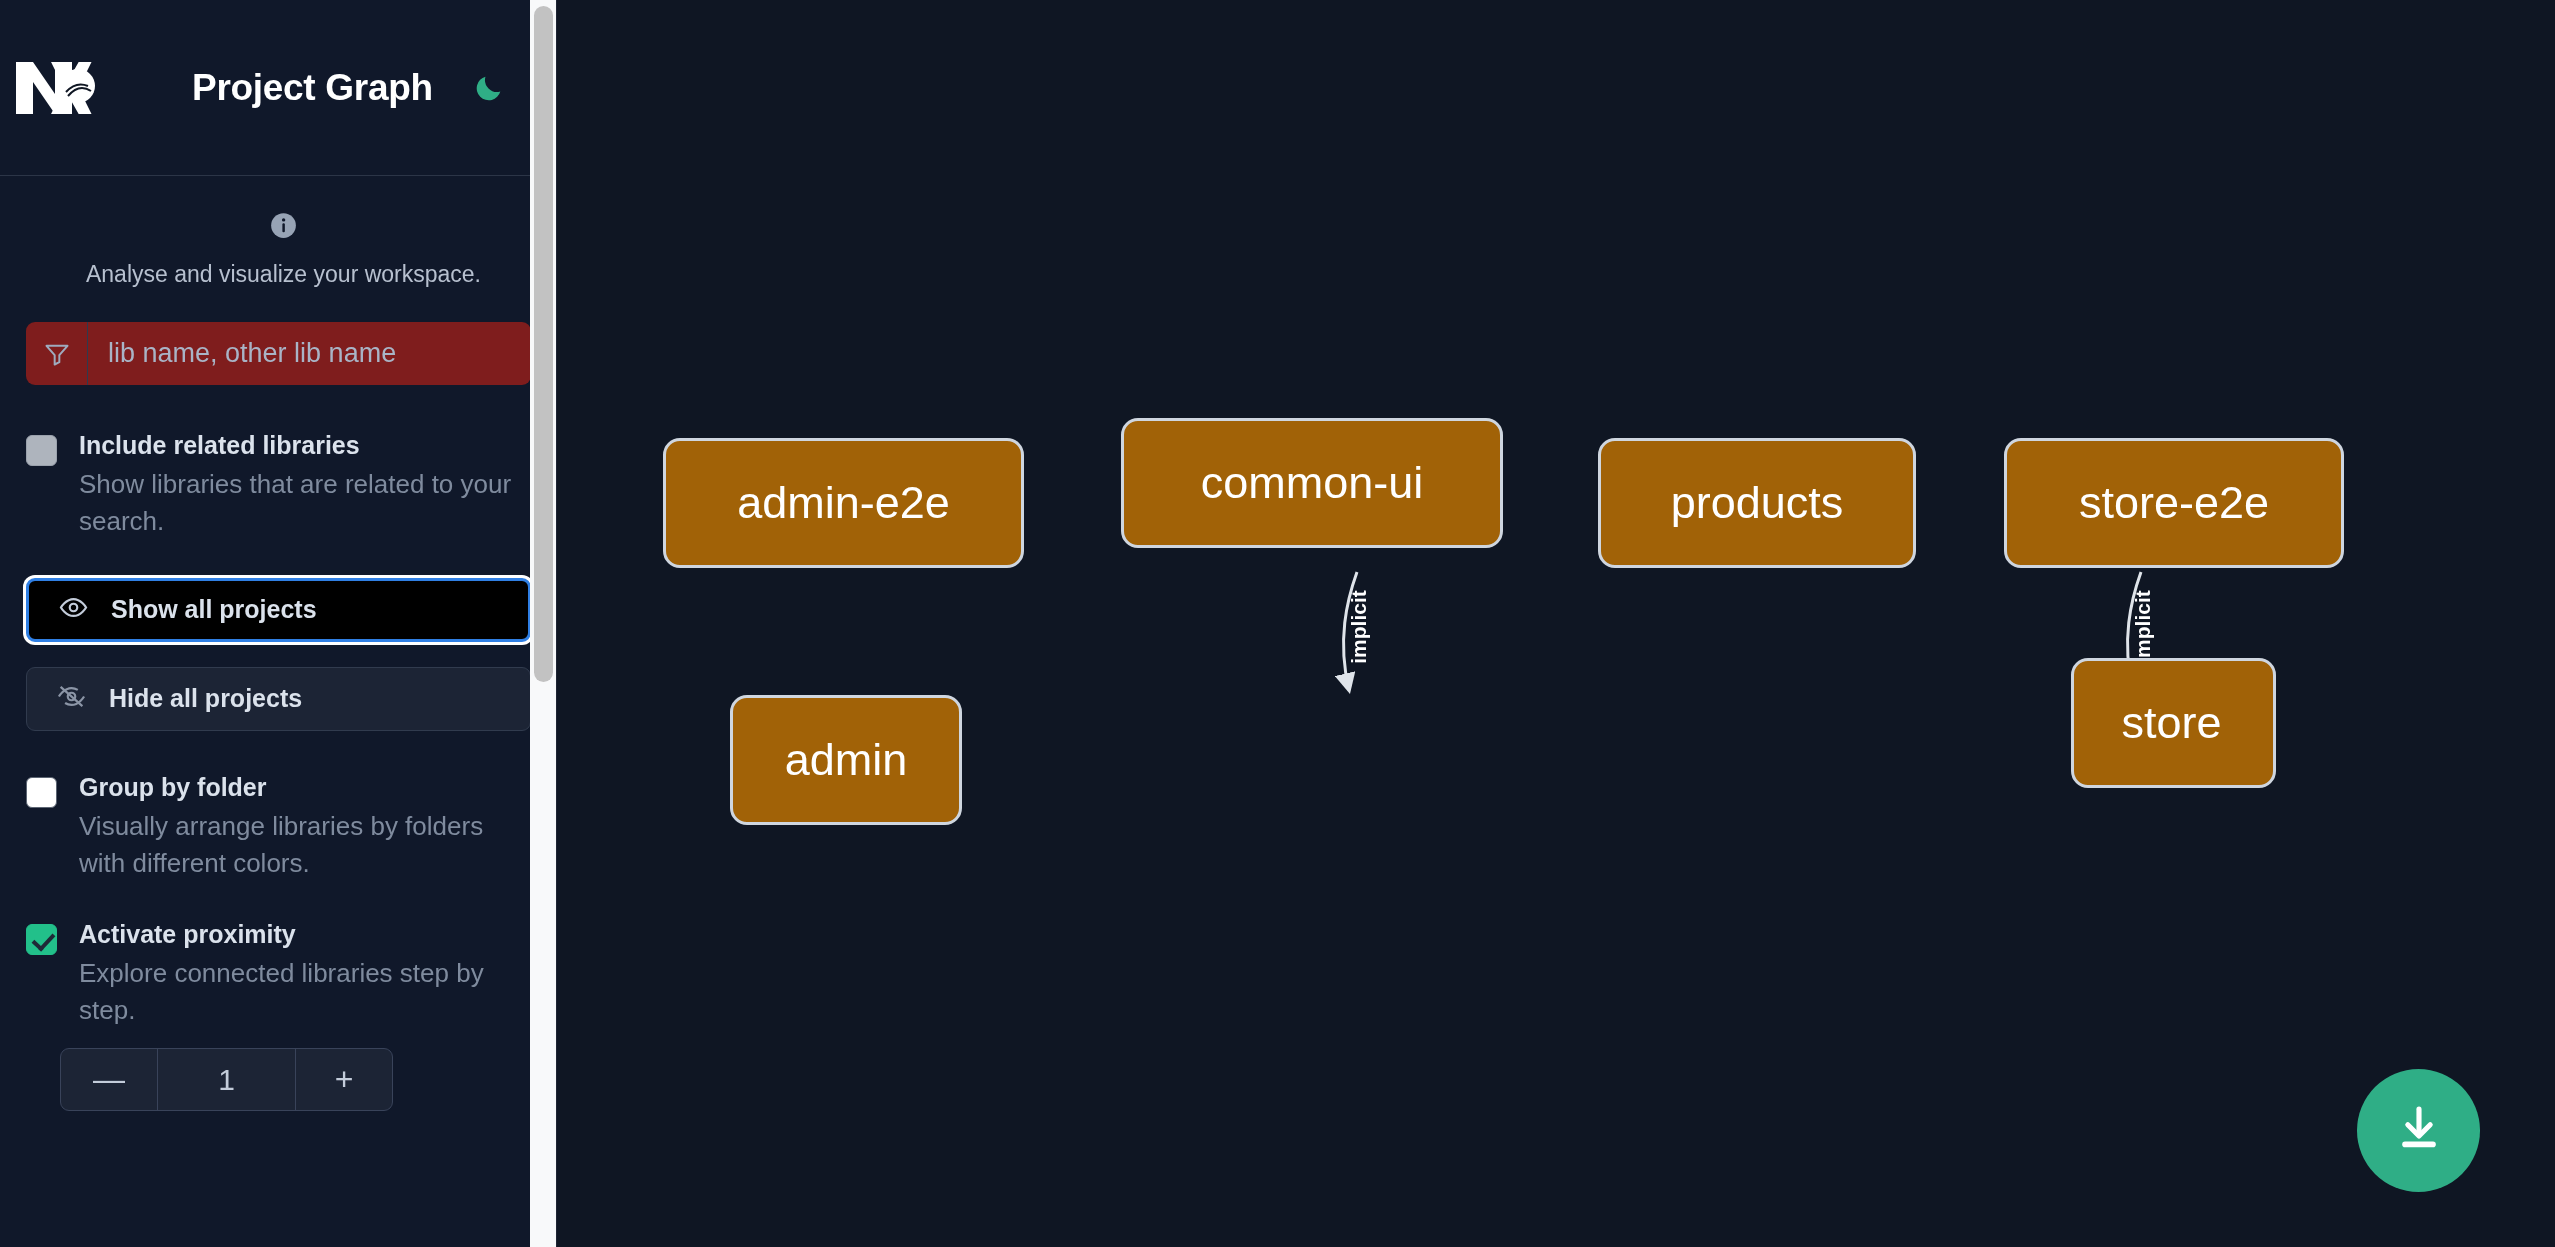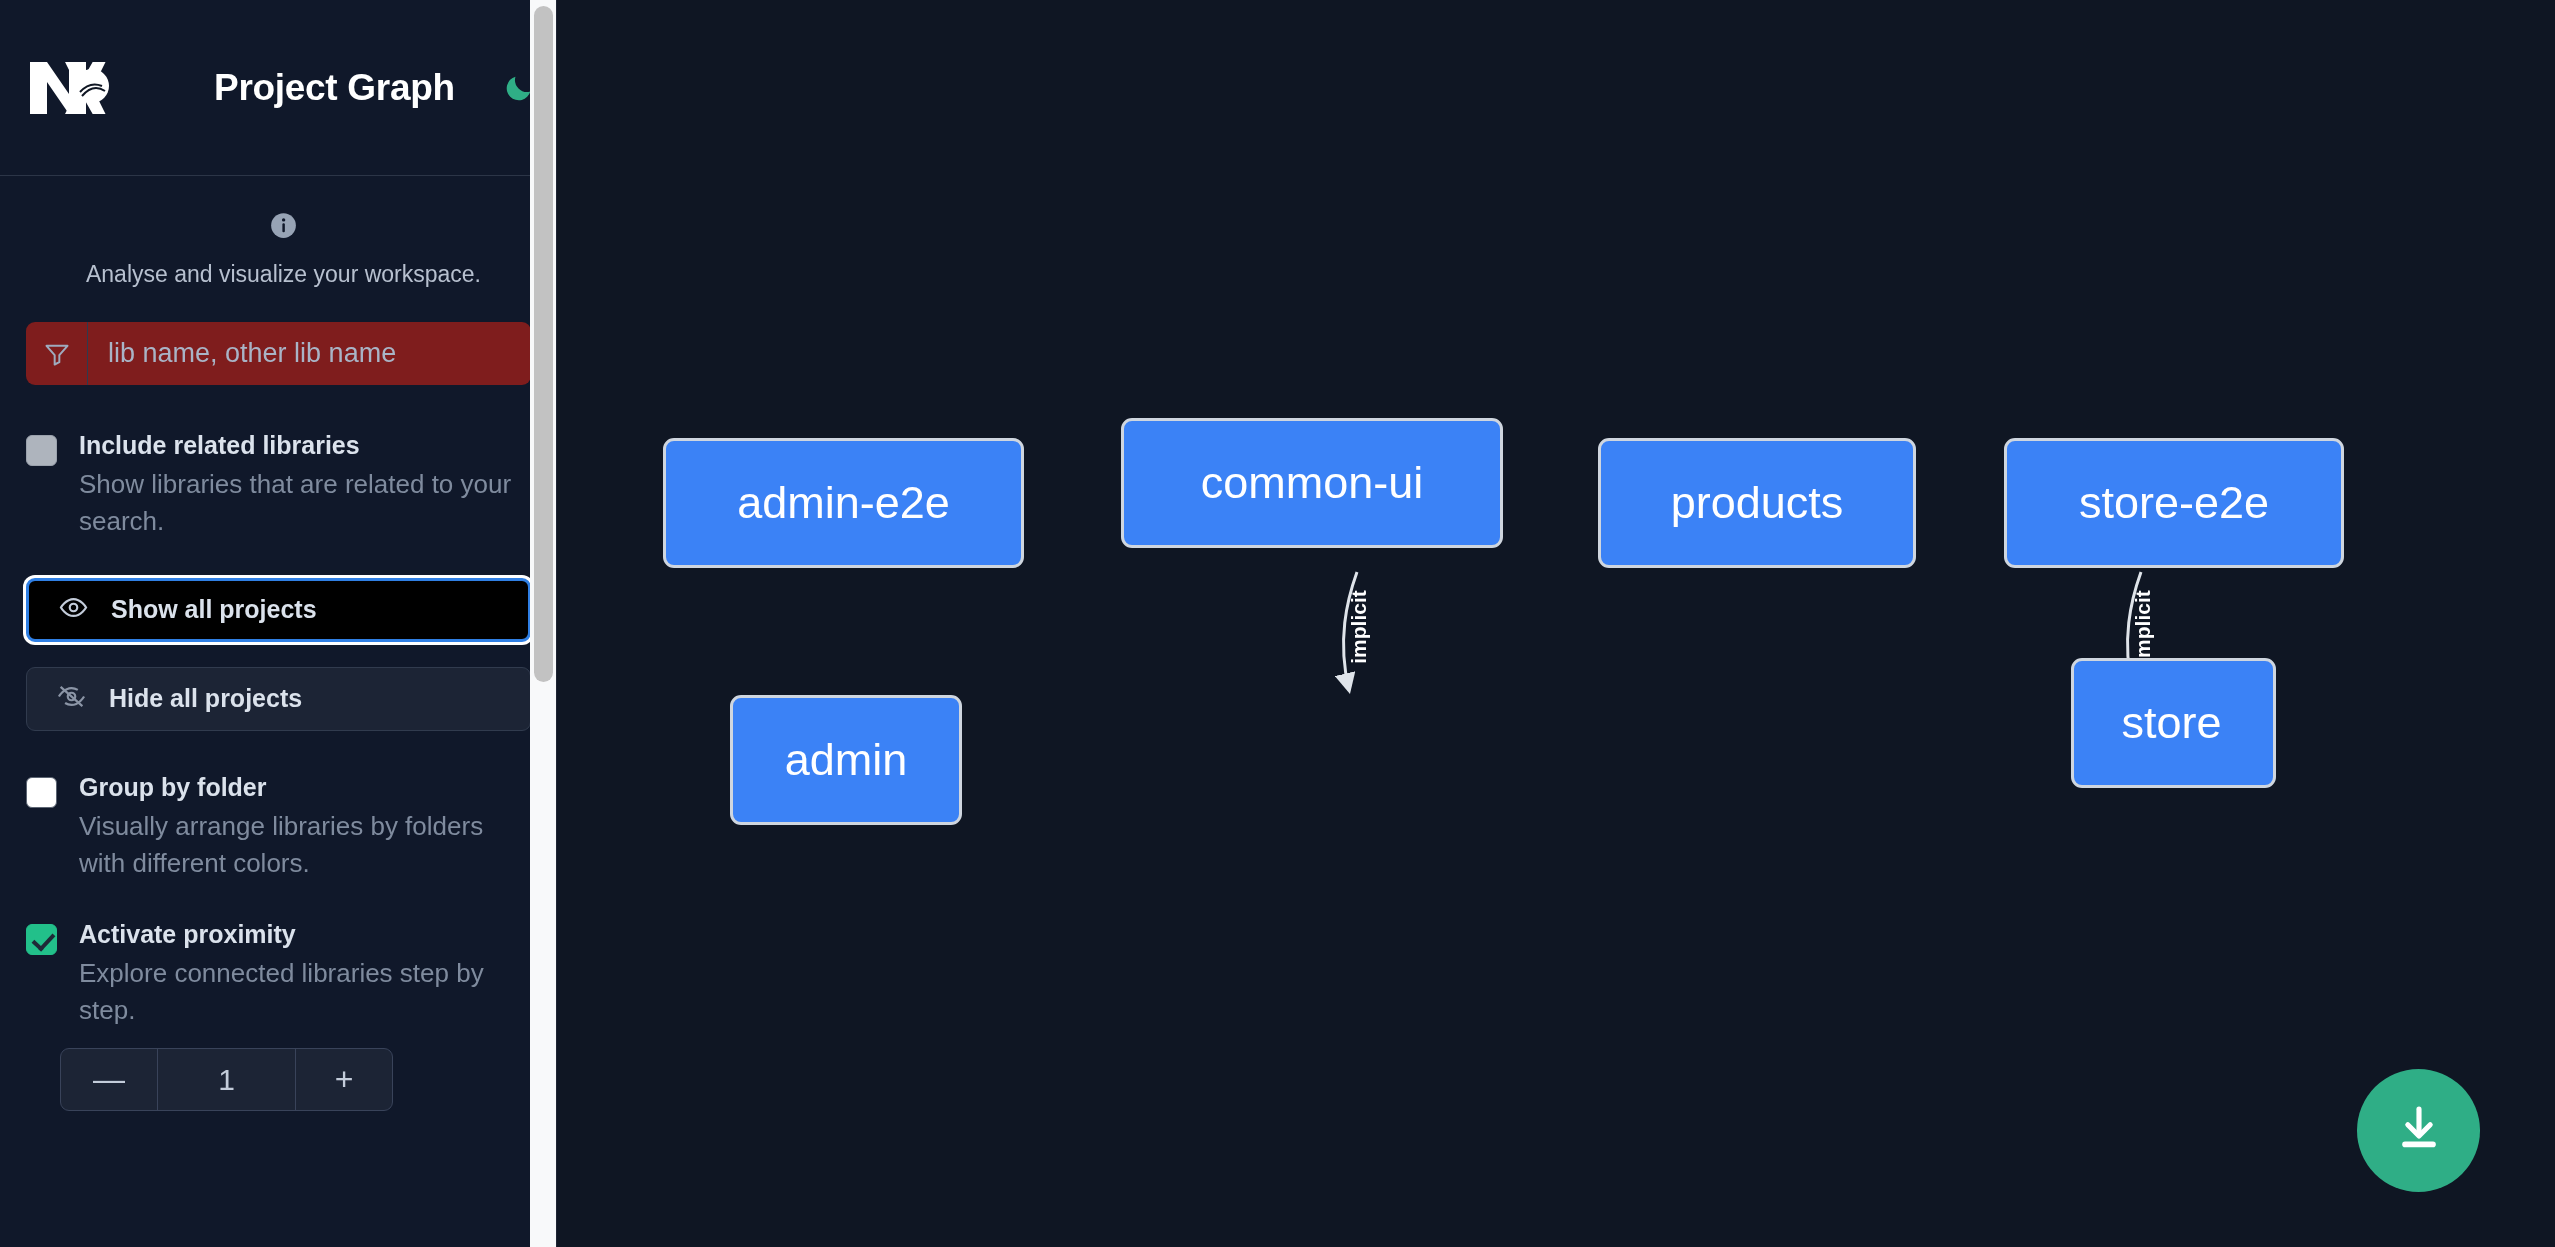--- a/index.html
+++ b/index.html
@@ -19,22 +19,22 @@
     flex: 0 0 557px;
   }
   .sidebar-scroll {
     width: 557px; height: 1247px;
     overflow: hidden;
   }
   .sb-header {
     height: 175px;
     display: flex;
     align-items: center;
-    padding-left: 26px;
-    gap: 8px;
+    padding-left: 12px;
+    gap: 0;
     text-align: right;
   }
   .nx-logo { width: 100px; height: 64px; flex: 0 0 100px; }
   .app-title {
     font-size: 37px;
     font-weight: 700;
     color: #ffffff;
     margin-left: 80px;
     letter-spacing: -0.3px;
     white-space: nowrap;
@@ -184,23 +184,23 @@
   
   .graph {
     position: relative;
     flex: 1;
     height: 1247px;
     background: #0f1623;
     overflow: hidden;
   }
   .node {
     position: absolute;
-    background: #3b82f6;
+    background: #a16207;
     border: 3px solid #cfd6df;
-    border-radius: 11px;
+    border-radius: 17px;
     display: flex; align-items: center; justify-content: center;
     color: #ffffff;
     font-size: 45px;
     padding: 0 28px;
     cursor: pointer;
     white-space: nowrap;
   }
   .edge-label {
     position: absolute;
     color: #ffffff;

